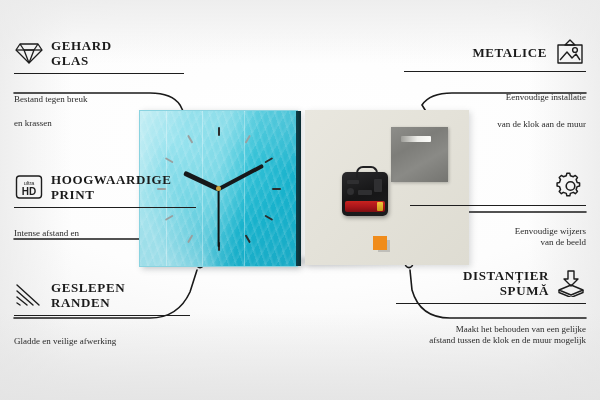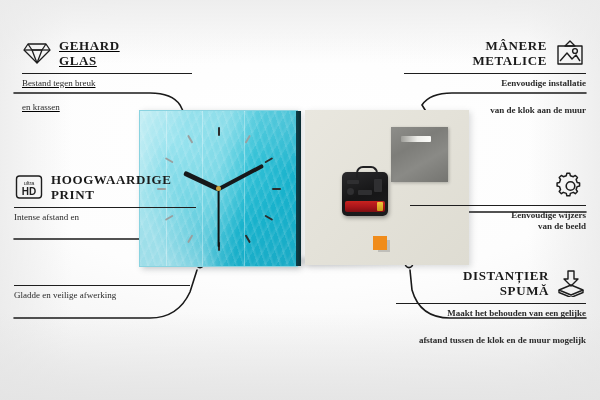--- a/index.html
+++ b/index.html
@@ -118,31 +118,31 @@
   .feature{position:absolute;}
   .feat-head{display:flex;align-items:center;gap:7px;}
   .feat-title{
     font-family:"Liberation Serif", serif;
     font-size:13px;line-height:15px;font-weight:700;letter-spacing:.6px;
     color:#1b1b1b;text-transform:uppercase;
   }
   .feat-rule{height:1px;background:#1e1e1e;margin-top:3px;}
   .feat-desc{
     font-family:"Liberation Serif", serif;
-    font-size:9px;line-height:11px;color:#2a2a2a;margin-top:4px;
+    font-size:9px;line-height:11px;color:#2a2a2a;margin-top:20px;
   }
   .left .feat-head{justify-content:flex-start;}
   .left .feat-desc{text-align:left;}
   .right .feat-head{justify-content:flex-end;}
   .right .feat-title{text-align:right;}
-  .right .feat-desc{text-align:right;font-weight:bold;}
+  .right .feat-desc{text-align:right;}
   .icon{flex:0 0 auto;display:block;}
 
   
-  #f-glass{left:22px;top:38px;width:180px;text-decoration:underline;}
+  #f-glass{left:14px;top:38px;width:180px;}
   #f-print{left:14px;top:172px;width:182px;}
   #f-edges{left:14px;top:280px;width:176px;}
   
   #f-handles{left:404px;top:38px;width:182px;}
   #f-mech{left:410px;top:172px;width:176px;}
   #f-spacer{left:396px;top:268px;width:190px;}
 </style>
 </head>
 <body>
 
@@ -246,28 +246,41 @@
       <div>
         <div class="feat-title">HOOGWAARDIGE</div>
         <div class="feat-title">PRINT</div>
       </div>
     </div>
     <div class="feat-rule" style="width:182px;margin-top:5px;"></div>
     <div class="feat-desc">Intense afstand en</div>
   </div>
 
   <div class="feature left" id="f-edges">
+    <div class="feat-head">
+      <svg class="icon" width="30" height="26" viewBox="0 0 30 26">
+        <g stroke="#1d1d1d" stroke-width="1.4" stroke-linecap="round">
+          <path d="M3 3 L25 23"></path>
+            <path d="M3 9 L19 23"></path>
+            <path d="M3 15 L13 23"></path>
+            <path d="M3 21 L6 23"></path>
+        </g>
+      </svg>
+      <div>
+        <div class="feat-title">GESLEPEN</div>
+        <div class="feat-title">RANDEN</div>
+      </div>
+    </div>
     <div class="feat-rule" style="width:176px;margin-top:5px;"></div>
     <div class="feat-desc">Gladde en veilige afwerking</div>
   </div>
 
   <div class="feature right" id="f-handles">
     <div class="feat-head">
       <div>
-        <div class="feat-title">MÂNERE</div>
         <div class="feat-title">METALICE</div>
       </div>
       <svg class="icon" width="32" height="28" viewBox="0 0 32 28">
         <g fill="none" stroke="#1d1d1d" stroke-width="1.4" stroke-linejoin="round">
           <path d="M16 2 L11 7 H21 Z"></path>
           <rect x="4" y="7" width="24" height="18"></rect>
           <path d="M6 22 L13 14 L18 20 L22 16 L26 22"></path>
           <circle cx="21" cy="12" r="2.4"></circle>
         </g>
       </svg>
@@ -300,16 +313,16 @@
       <svg class="icon" width="30" height="28" viewBox="0 0 30 28">
         <g fill="none" stroke="#1d1d1d" stroke-width="1.4" stroke-linejoin="round">
           <path d="M12 2 h6 v8 h4 l-7 7 -7-7 h4 z"></path>
           <path d="M15 16 L27 21 L15 26 L3 21 Z"></path>
           <path d="M3 21 v2.5 L15 28.5 L27 23.5 V21"></path>
         </g>
       </svg>
     </div>
     <div class="feat-rule" style="width:190px;margin-top:5px;"></div>
     <div class="feat-desc">Maakt het behouden van een gelijke</div>
-    <div class="feat-desc" style="margin-top:16px">afstand tussen de klok en de muur mogelijk</div>
+    <div class="feat-desc" style="margin-top:0">afstand tussen de klok en de muur mogelijk</div>
   </div>
 
 </div>
 
 </body></html>

